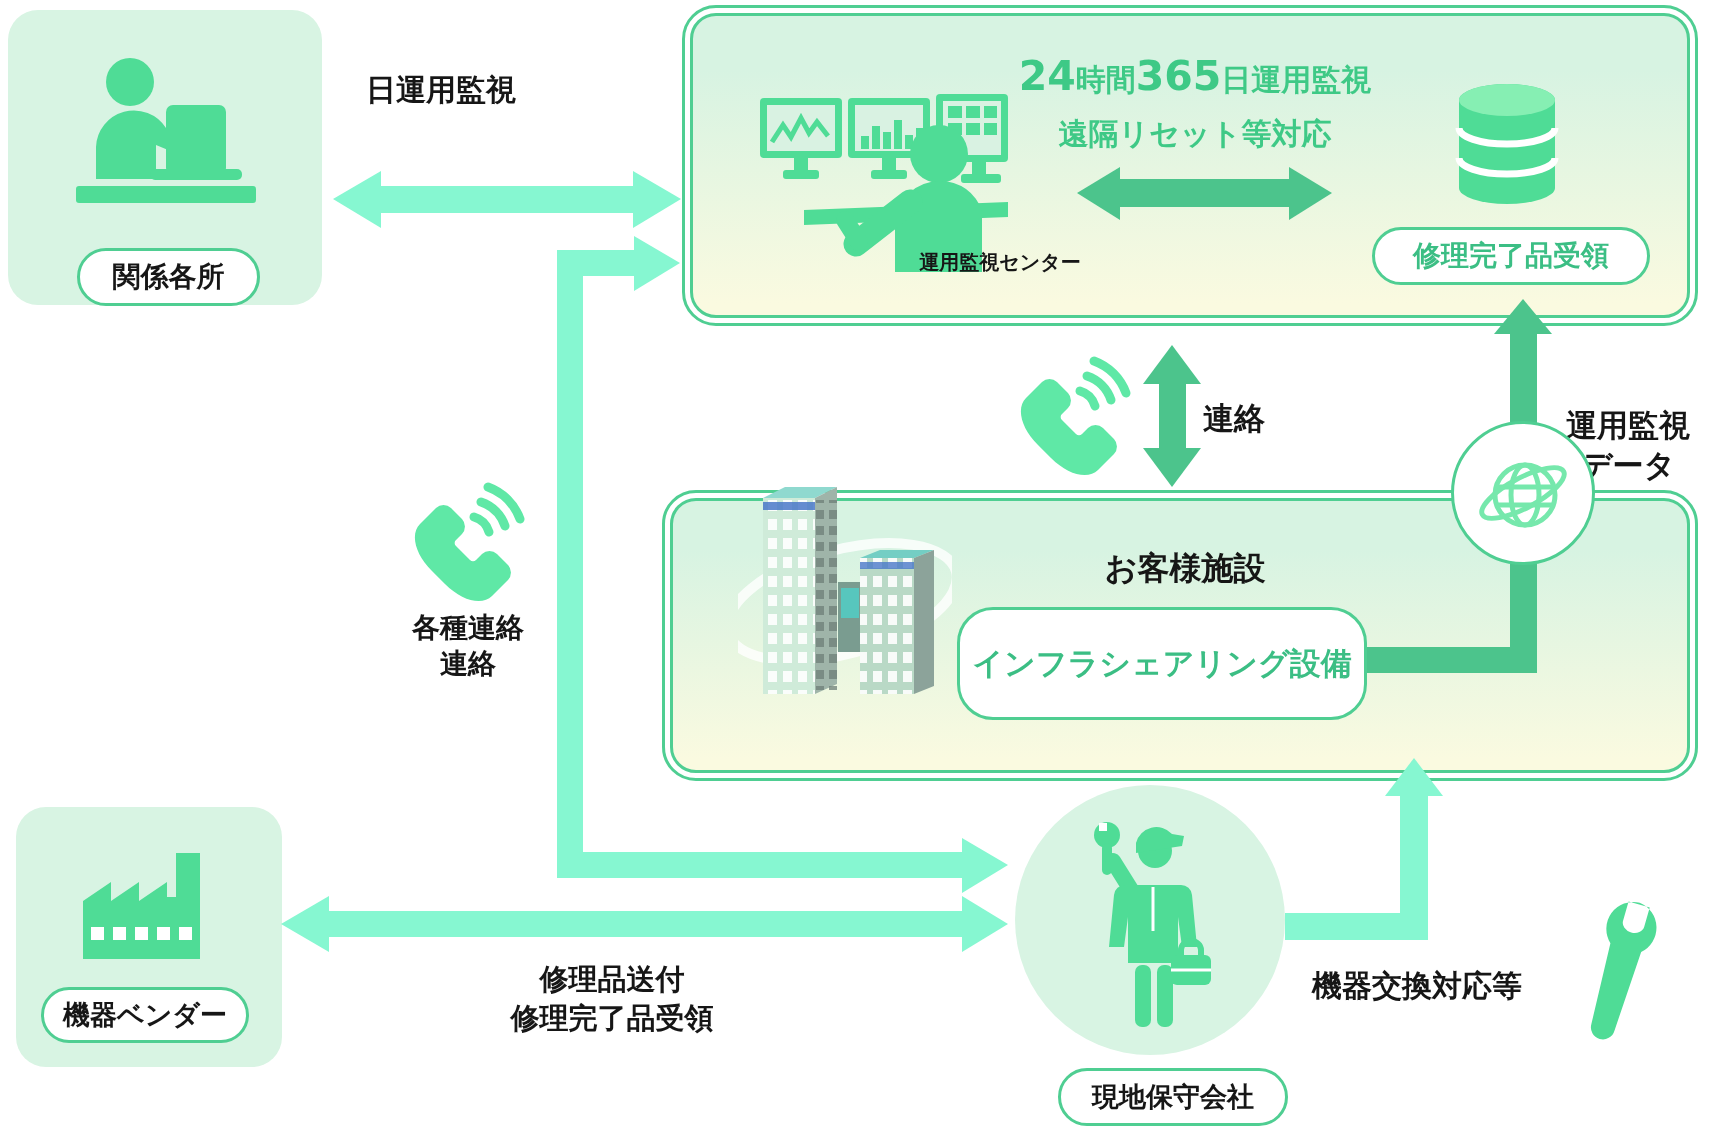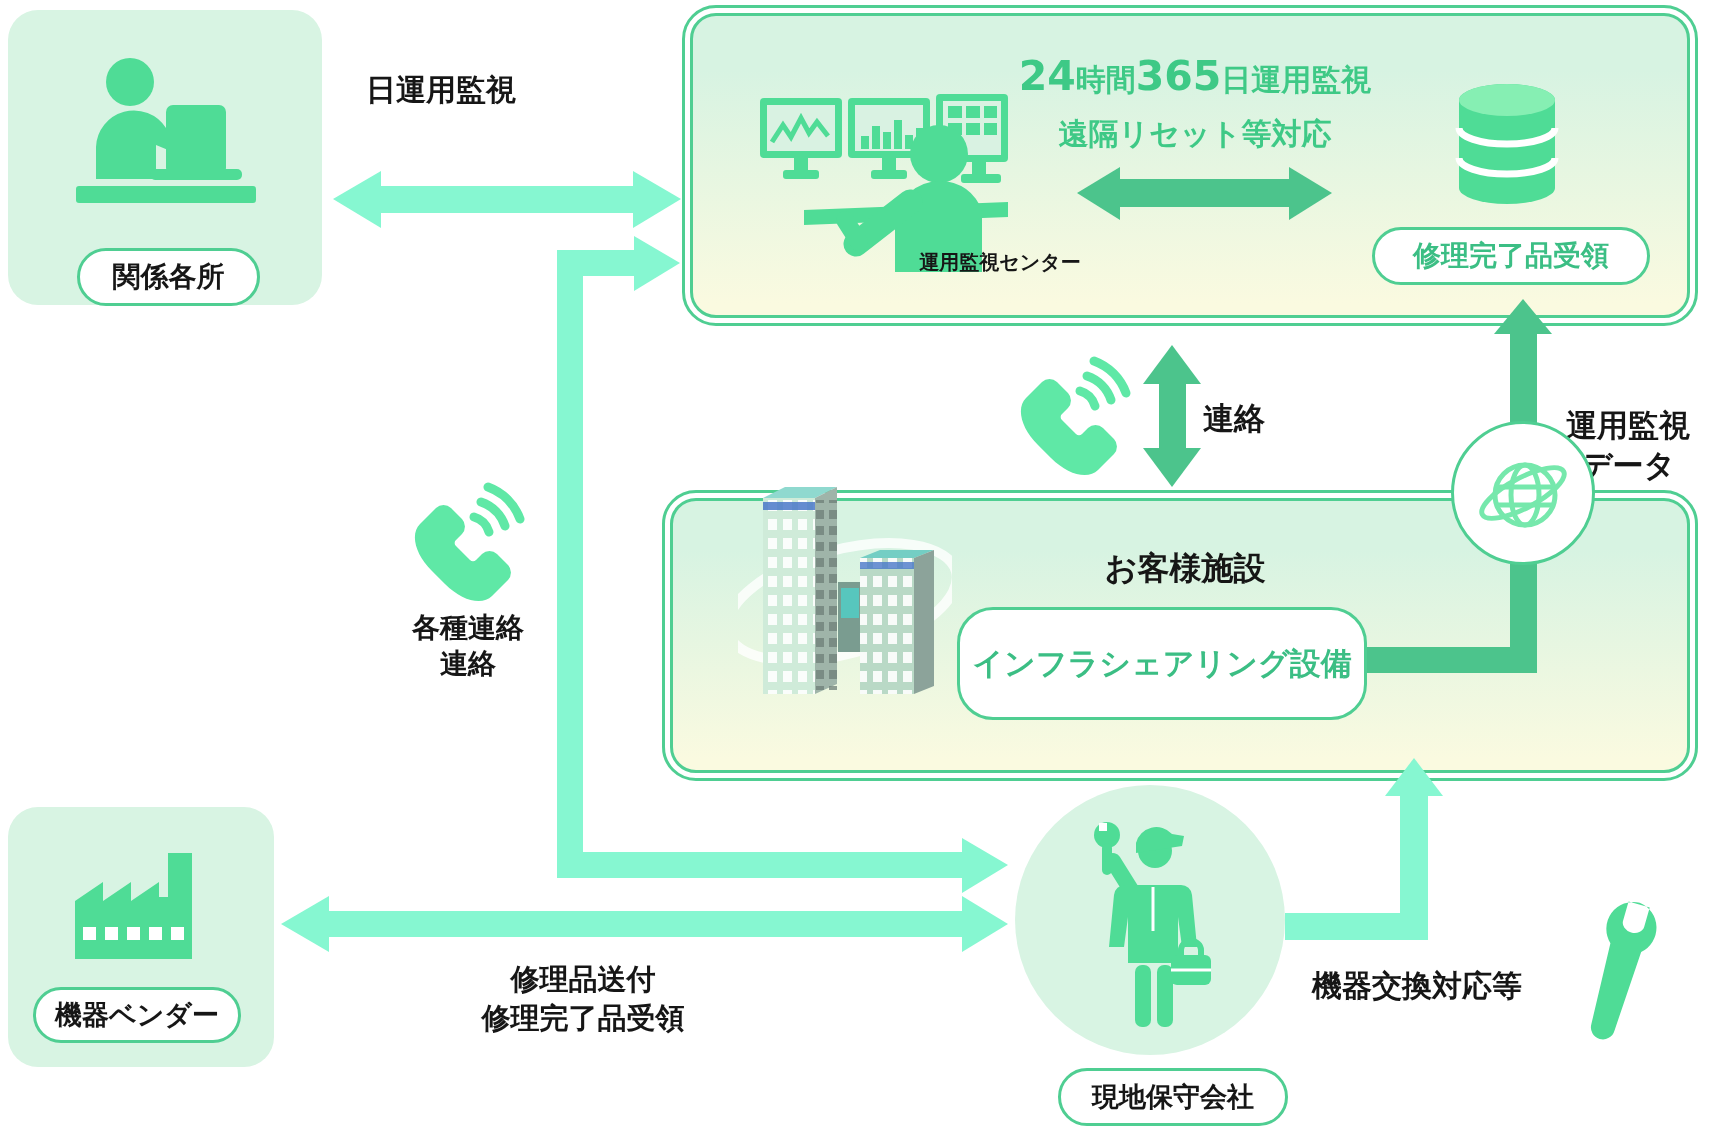--- a/index.html
+++ b/index.html
@@ -230,37 +230,37 @@
       <path d="M72,39 a22,22 0 0 1 15,15"></path>
       <path d="M79,24 a38,38 0 0 1 24,24"></path>
       <path d="M86,9 a54,54 0 0 1 32,32"></path>
     </g>
   </svg>
   <div class="lbl" style="left:368px;top:610px;width:200px;font-size:28px;line-height:1.3;">
     <div>各種連絡</div>
     <div>連絡</div>
   </div>
 
-  <div class="softbox z2" style="left:8px;top:807px;width:266px;height:260px;font-family:Liberation Serif, serif;">
+  <div class="softbox z2" style="left:16px;top:807px;width:266px;height:260px;font-family:Liberation Serif, serif;">
     <svg class="abs" style="left:62px;top:42px;" width="130" height="112" viewBox="0 0 130 112">
       <path d="M5,110 V52 L33,33 V52 L61,33 V52 L89,33 V48 H98 V4 h24 V110 z" fill="var(--icon)"></path>
       <g fill="#fff">
         <rect x="13" y="78" width="13" height="13"></rect>
           <rect x="35" y="78" width="13" height="13"></rect>
         <rect x="57" y="78" width="13" height="13"></rect>
           <rect x="79" y="78" width="13" height="13"></rect>
         <rect x="101" y="78" width="13" height="13"></rect>
       </g>
     </svg>
     <div class="pill" style="left:25px;top:180px;width:208px;height:56px;font-size:27px;">
       <span>機器ベンダー</span>
     </div>
   </div>
 
-  <div class="lbl" style="left:413px;top:960px;width:340px;font-size:29px;line-height:1.35;">
+  <div class="lbl" style="left:442px;top:960px;width:340px;font-size:29px;line-height:1.35;">
     <div>修理品送付</div>
     <div>修理完了品受領</div>
   </div>
 
   <div class="abs z2" style="left:1015px;top:785px;width:270px;height:270px;background:var(--lightfill);border-radius:50%;">
     <svg class="abs" style="left:58px;top:28px;" width="150" height="226" viewBox="0 0 150 226">
       <g fill="var(--icon)">
         <circle cx="34" cy="22" r="13"></circle>
         <rect x="29" y="30" width="10" height="32" rx="5"></rect>
         <circle cx="82" cy="38" r="17"></circle>

